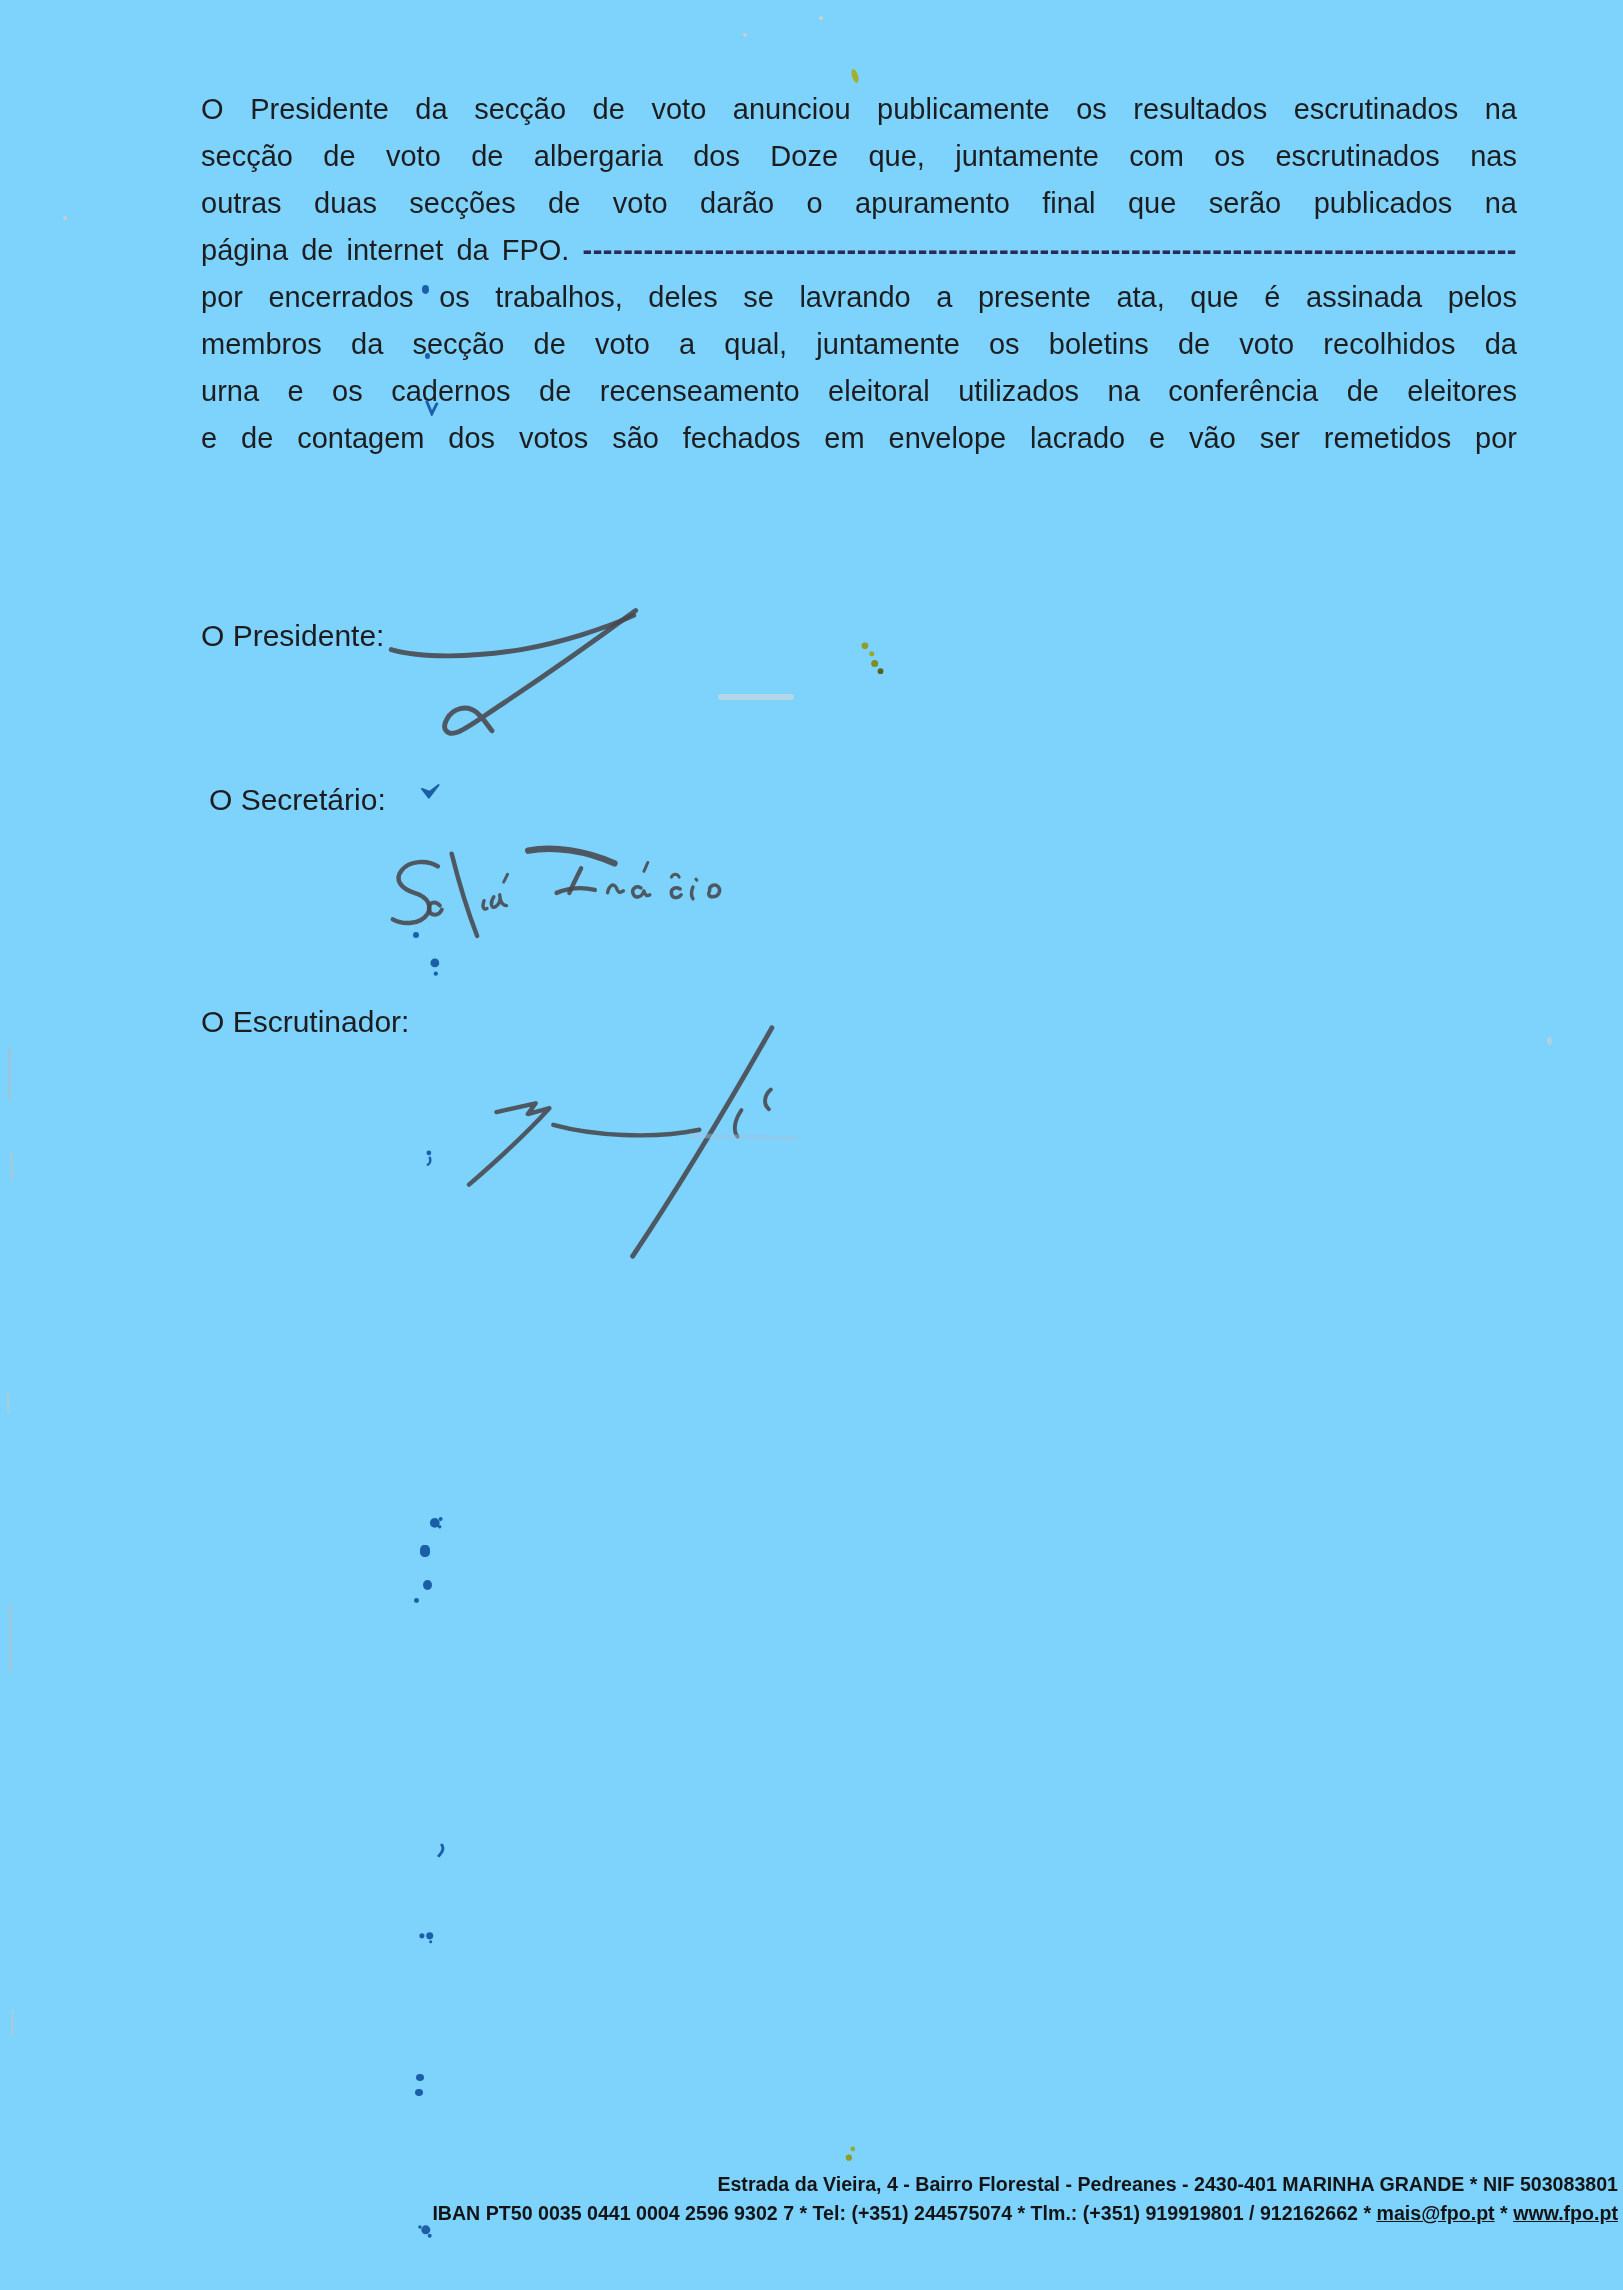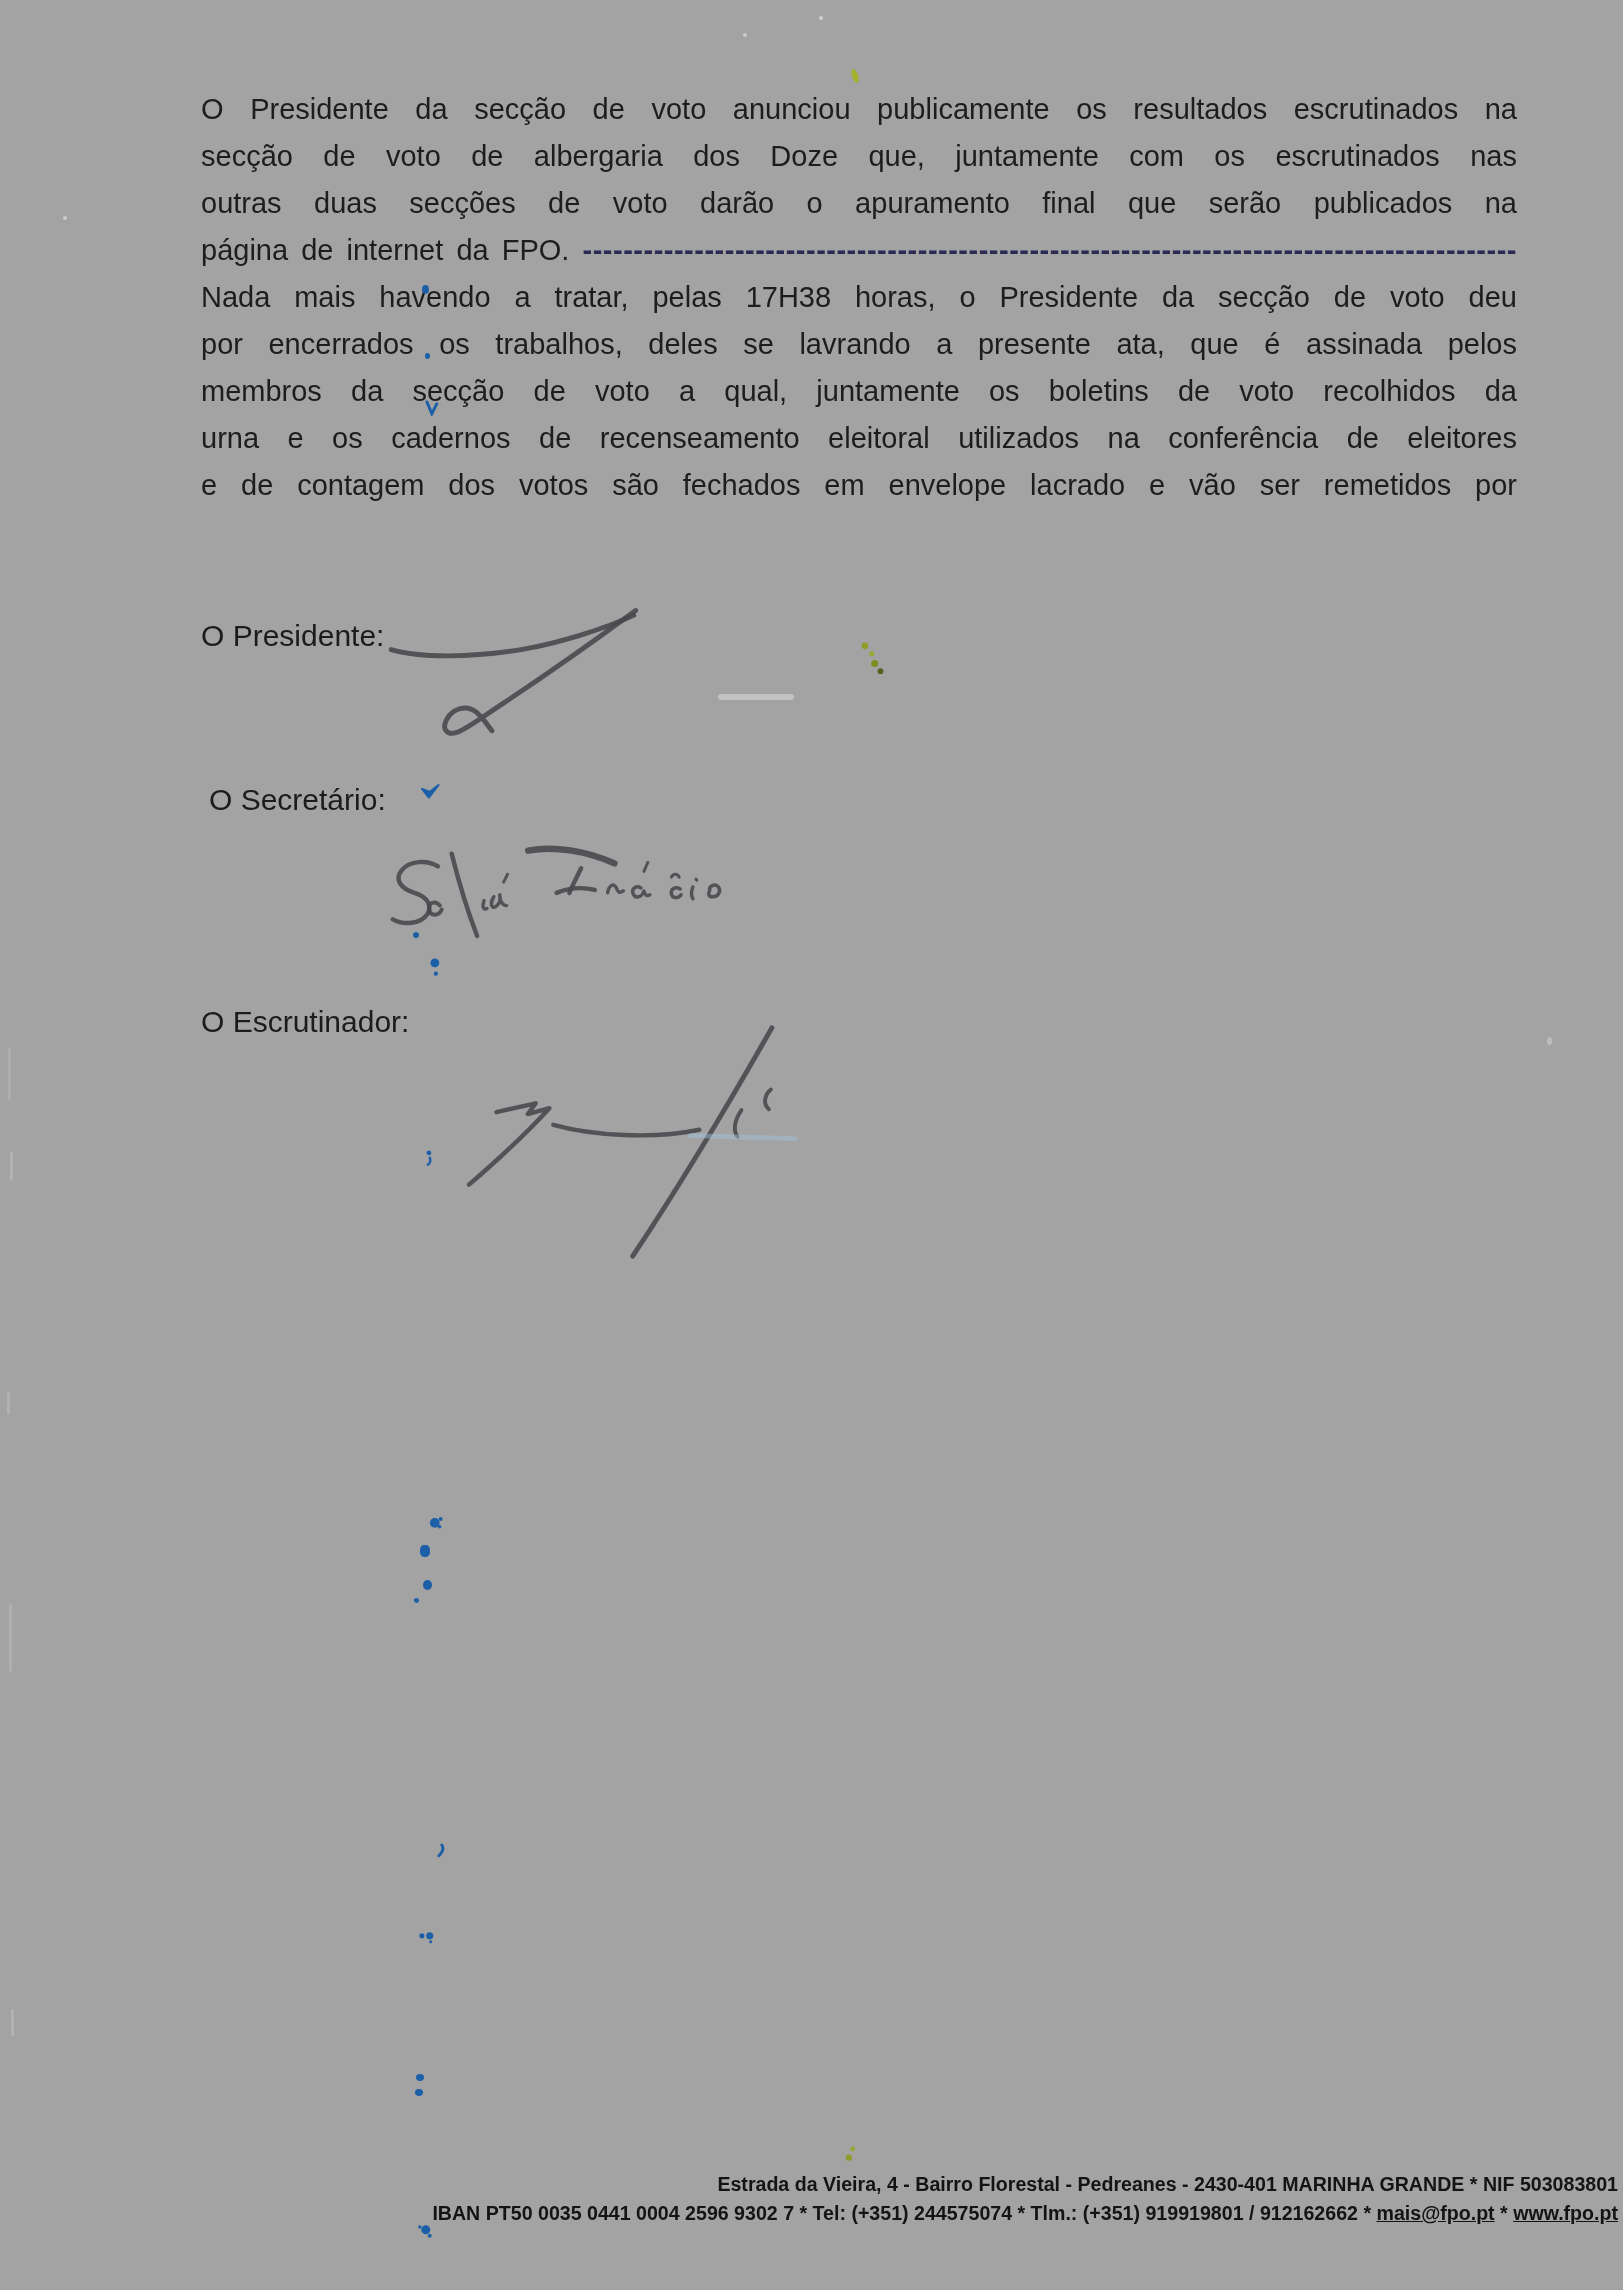--- a/index.html
+++ b/index.html
@@ -1,16 +1,16 @@
 <!DOCTYPE html>
 <html><head>
 <meta charset="utf-8">
 <style>
   html,body{margin:0;padding:0;background:#ffffff;}
-  .canvas{position:relative;width:1623px;height:2291px;background:#a3a3a3;overflow:hidden;
+  .canvas{position:relative;width:1623px;height:2291px;background:#7dd3fc;overflow:hidden;
           font-family:"Liberation Sans","DejaVu Sans",sans-serif;}
   .text-block{position:absolute;left:201px;top:86px;width:1316px;color:#1d1d20;}
   .bodyline{font-size:29px;line-height:47px;text-align:justify;text-align-last:justify;
             white-space:normal;color:#1d1d20;}
   .dash{color:#2a2a55;font-weight:600;letter-spacing:0.5px;}
   .sig-label{position:absolute;left:201px;font-size:30px;line-height:47px;color:#1c1c1e;}
   .sig-svg{position:absolute;overflow:visible;}
   .sig-svg path{fill:none;stroke:#47474c;stroke-linecap:round;stroke-linejoin:round;opacity:0.88;}
   .footer{position:absolute;left:265px;top:2170px;width:1353px;text-align:right;
           font-size:19.6px;line-height:29px;font-weight:700;color:#141416;}
@@ -21,21 +21,20 @@
 </head>
 <body>
 
 <div class="canvas">
 
   <div class="text-block">
     <div class="bodyline"><span>O Presidente da secção de voto anunciou publicamente os resultados escrutinados na</span><span class="dash"></span></div>
     <div class="bodyline"><span>secção de voto de albergaria dos Doze que, juntamente com os escrutinados nas</span><span class="dash"></span></div>
     <div class="bodyline"><span>outras duas secções de voto darão o apuramento final que serão publicados na</span><span class="dash"></span></div>
     <div class="bodyline"><span>página de internet da FPO. </span><span class="dash">--------------------------------------------------------------------------------------------</span></div>
-    <div class="bodyline"><span>Nada mais havendo a tratar, pelas 17H38 horas, o Presidente da secção de voto deu</span><span class="dash"></span></div>
     <div class="bodyline"><span>por encerrados os trabalhos, deles se lavrando a presente ata, que é assinada pelos</span><span class="dash"></span></div>
     <div class="bodyline"><span>membros da secção de voto a qual, juntamente os boletins de voto recolhidos da</span><span class="dash"></span></div>
     <div class="bodyline"><span>urna e os cadernos de recenseamento eleitoral utilizados na conferência de eleitores</span><span class="dash"></span></div>
     <div class="bodyline"><span>e de contagem dos votos são fechados em envelope lacrado e vão ser remetidos por</span><span class="dash"></span></div>
   </div>
 
   <div class="sig-label" style="top:612px;">O Presidente:</div>
   <div class="sig-label" style="top:776px;margin-left:8px;">O Secretário:</div>
   <div class="sig-label" style="top:998px;">O Escrutinador:</div>
 

